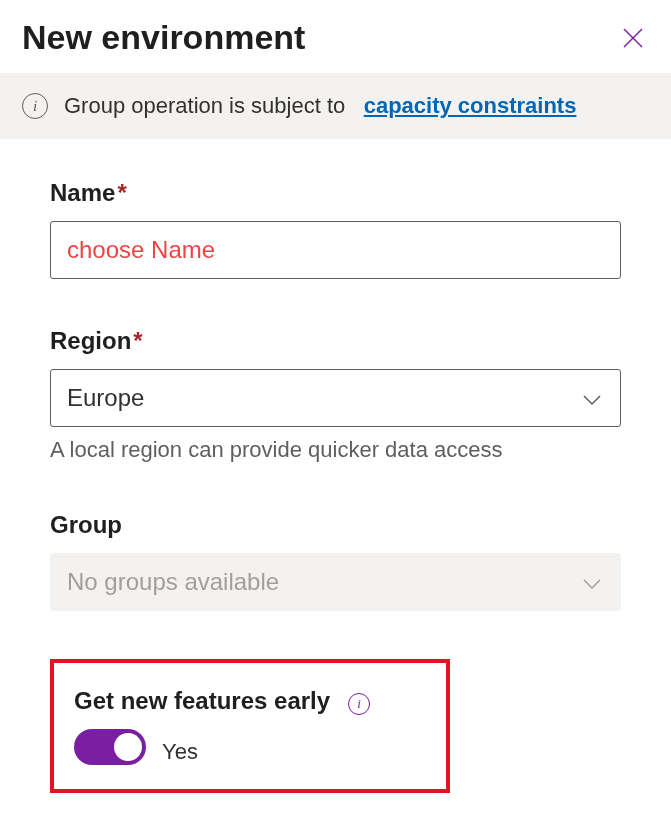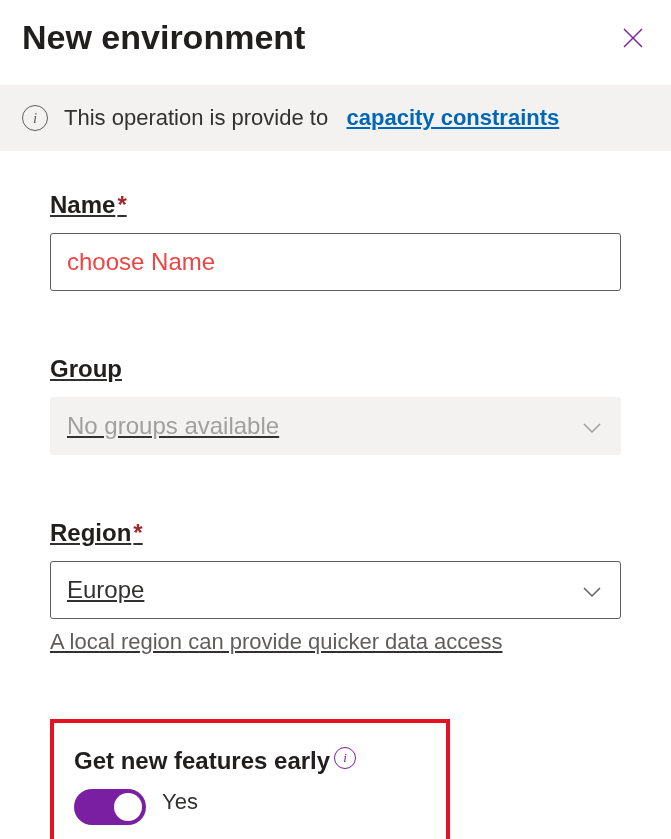--- a/index.html
+++ b/index.html
@@ -6,21 +6,21 @@
     body {
       font-family: "Segoe UI", -apple-system, sans-serif;
       background: #fff;
       width: 671px;
       color: #323130;
     }
     .header {
       display: flex;
       justify-content: space-between;
       align-items: center;
-      padding: 18px 22px 28px 22px;
+      padding: 18px 22px 16px 22px;
     }
     .title {
       font-size: 34px;
       font-weight: 600;
       color: #201f1e;
     }
     .close-btn {
       cursor: pointer;
       color: #7a1fa2;
       padding: 4px;
@@ -52,22 +52,21 @@
     .banner-link {
       color: #0067b8;
       text-decoration: underline;
       cursor: pointer;
       font-weight: bold;
     }
     .form {
       padding: 40px 50px 20px 50px;
     }
     .field {
-      margin-bottom: 64px;
-      text-decoration: underline;
+      margin-bottom: 48px;
     }
     .field-label {
       font-size: 24px;
       font-weight: 600;
       color: #201f1e;
       display: block;
       margin-bottom: 14px;
     }
     .required {
       color: #a4262c;
@@ -115,22 +114,22 @@
       margin-top: 10px;
     }
     .highlight-box {
       border: 4px solid #e81123;
       padding: 24px 20px 24px 20px;
       margin-top: 10px;
       width: 400px;
     }
     .toggle-row {
       display: flex;
-      align-items: flex-start;
-      gap: 4px;
+      align-items: flex-end;
+      gap: 18px;
       margin-bottom: 14px;
     }
     .toggle-label {
       font-size: 24px;
       font-weight: 600;
       color: #201f1e;
     }
     .info-small {
       border: 1.5px solid #7a1fa2;
       color: #7a1fa2;
@@ -140,21 +139,21 @@
       display: inline-flex;
       align-items: center;
       justify-content: center;
       font-family: Georgia, serif;
       font-style: italic;
       font-size: 13px;
       cursor: pointer;
     }
     .toggle-control {
       display: flex;
-      align-items: flex-start;
+      align-items: flex-end;
       gap: 16px;
     }
     .toggle-switch {
       width: 72px;
       height: 36px;
       background: #7a1fa2;
       border-radius: 18px;
       position: relative;
       cursor: pointer;
     }
@@ -181,62 +180,62 @@
     <svg width="24" height="24" viewBox="0 0 24 24">
       <line x1="3" y1="3" x2="21" y2="21" stroke="currentColor" stroke-width="1.5"></line>
       <line x1="21" y1="3" x2="3" y2="21" stroke="currentColor" stroke-width="1.5"></line>
     </svg>
   </div>
 </div>
 
 <div class="banner">
   <span class="info-circle">i</span>
   <span>
-    <span>This operation is provide to</span>
+    <span>Group operation is subject to</span>
     <span>&nbsp;</span>
     <a class="banner-link">capacity constraints</a>
   </span>
 </div>
 
 <div class="form">
 
   <div class="field">
     <label class="field-label">
       <span>Name</span><span class="required">*</span>
     </label>
     <input type="text" class="text-input" value="choose Name" style="">
-  </div>
-
-  <div class="field">
-    <label class="field-label">Group</label>
-    <div class="select-box disabled">
-      <span>No groups available</span>
-      <span class="chevron">
-        <svg width="20" height="12" viewBox="0 0 20 12">
-            <polyline points="2,2 10,10 18,2" fill="none" stroke="currentColor" stroke-width="1.5"></polyline>
-          </svg>
-      </span>
-    </div>
   </div>
 
   <div class="field">
     <label class="field-label">
       <span>Region</span><span class="required">*</span>
     </label>
     <div class="select-box">
       <span>Europe</span>
       <span class="chevron">
         <svg width="20" height="12" viewBox="0 0 20 12">
             <polyline points="2,2 10,10 18,2" fill="none" stroke="currentColor" stroke-width="1.5"></polyline>
           </svg>
       </span>
     </div>
     <div class="helper">A local region can provide quicker data access</div>
   </div>
 
+  <div class="field">
+    <label class="field-label">Group</label>
+    <div class="select-box disabled">
+      <span>No groups available</span>
+      <span class="chevron">
+        <svg width="20" height="12" viewBox="0 0 20 12">
+            <polyline points="2,2 10,10 18,2" fill="none" stroke="currentColor" stroke-width="1.5"></polyline>
+          </svg>
+      </span>
+    </div>
+  </div>
+
   <div class="highlight-box">
     <div class="toggle-row">
       <span class="toggle-label">Get new features early</span>
       <span class="info-small">i</span>
     </div>
     <div class="toggle-control">
       <div class="toggle-switch">
         <div class="toggle-thumb"></div>
       </div>
       <span class="toggle-value">Yes</span>

